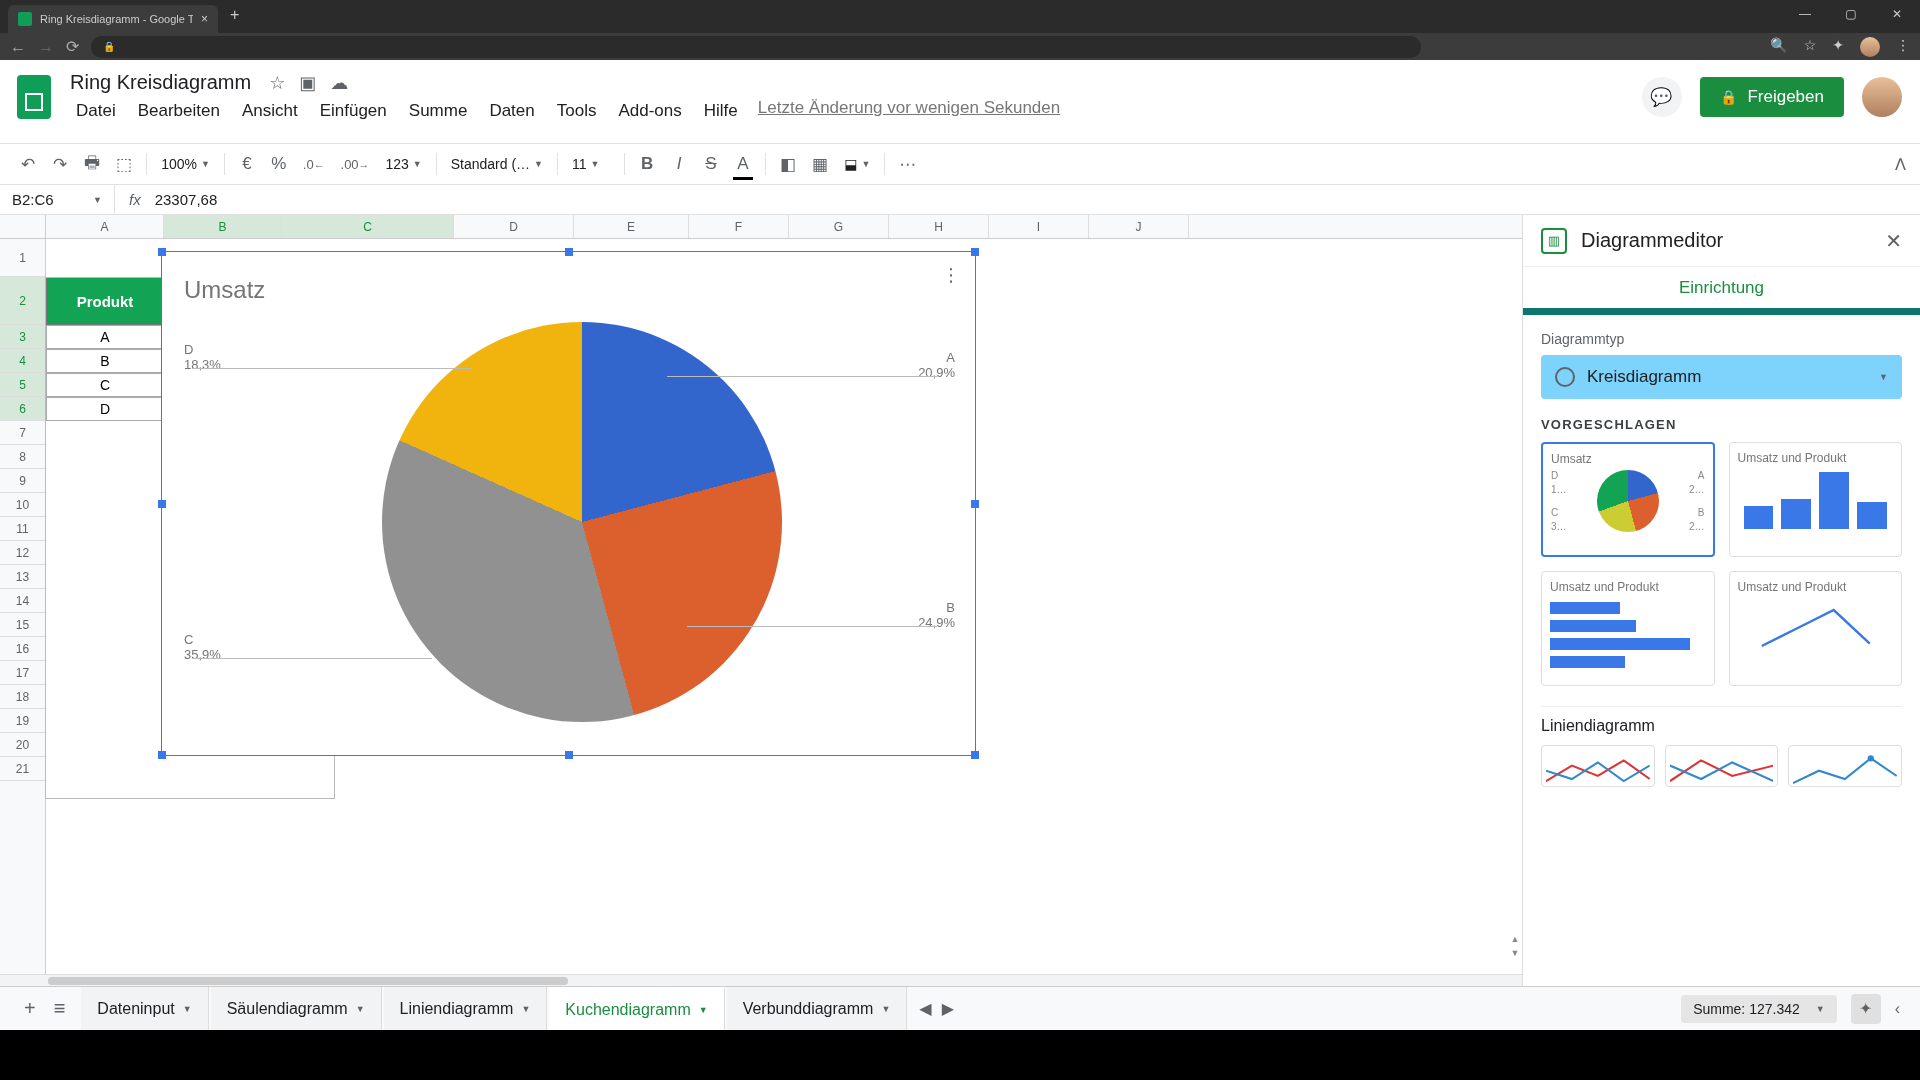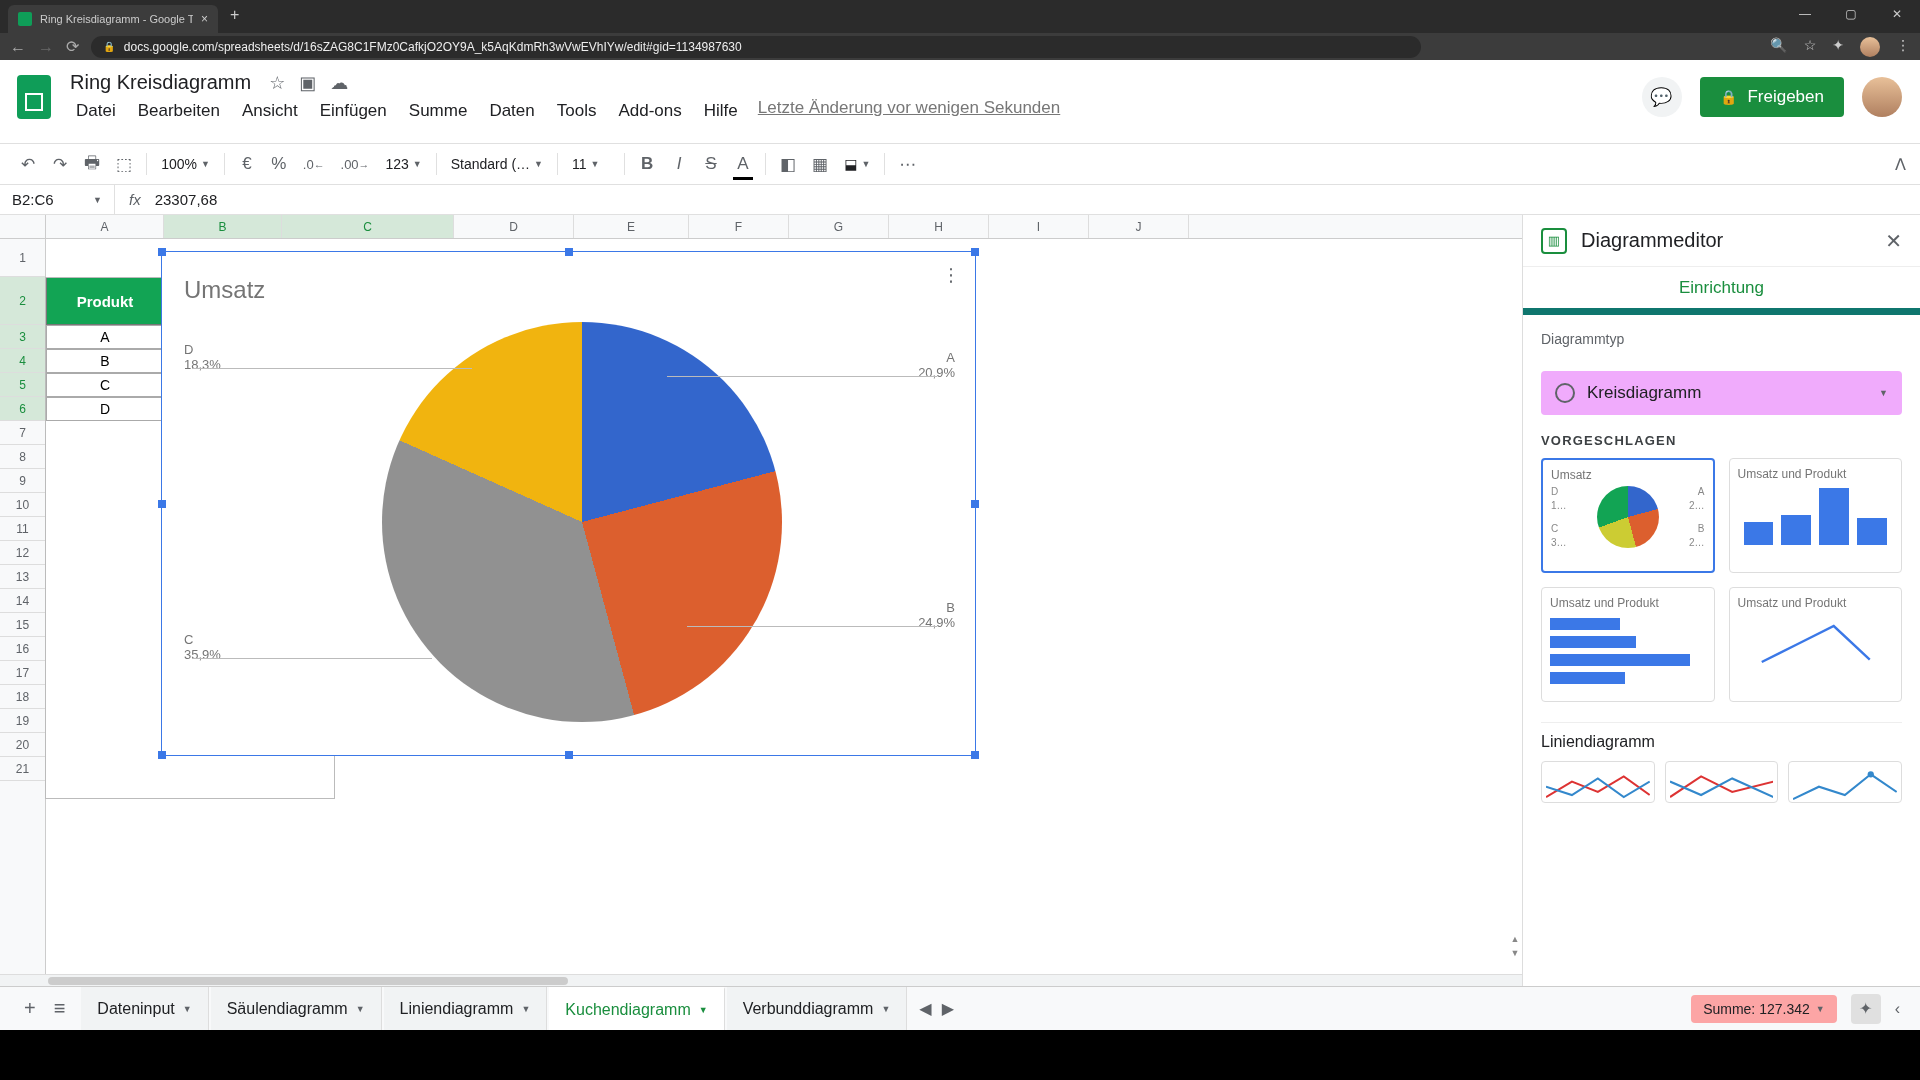--- a/index.html
+++ b/index.html
@@ -99,22 +99,22 @@
 
 .sidebar { width: 398px; border-left: 1px solid #ddd; display: flex; flex-direction: column; background: #fff; }
 .sb-head { height: 52px; display: flex; align-items: center; padding: 0 18px; gap: 14px; border-bottom: 1px solid #eee; }
 .sb-logo { width: 26px; height: 26px; border: 2px solid #1a8e3e; border-radius: 4px; display: flex; align-items: center; justify-content: center; color: #1a8e3e; font-size: 13px; }
 .sb-title { font-size: 20px; color: #202124; flex: 1; }
 .sb-close { color: #5f6368; font-size: 20px; }
 .sb-tabs { height: 48px; display: flex; }
 .sb-tab { flex: 1; display: flex; align-items: center; justify-content: center; font-size: 17px; color: #5f6368; border-bottom: 1px solid #ddd; }
 .sb-tab.active { color: #1a8e3e; border-bottom: 7px solid #0f766e; font-weight: 500; }
 .sb-body { flex: 1; padding: 16px 18px; overflow-y: auto; position: relative; }
-.sb-label { font-size: 14px; color: #5f6368; margin-bottom: 24px; }
-.sb-select { height: 44px; background: #f0abfc; border-radius: 4px; display: flex; align-items: center; padding: 0 14px; gap: 12px; margin-bottom: 18px; }
+.sb-label { font-size: 14px; color: #5f6368; margin-bottom: 8px; }
+.sb-select { height: 44px; background: #7dd3fc; border-radius: 4px; display: flex; align-items: center; padding: 0 14px; gap: 12px; margin-bottom: 18px; }
 .sb-select-icon { width: 20px; height: 20px; border: 2px solid #5f6368; border-radius: 50%; }
 .sb-select-text { flex: 1; font-size: 17px; color: #202124; }
 .sb-section { font-size: 13px; letter-spacing: 1.2px; color: #3c4043; font-weight: 600; margin: 14px 0 10px; }
 .thumb-grid { display: grid; grid-template-columns: 1fr 1fr; gap: 14px; margin-bottom: 20px; }
 .thumb { height: 115px; border: 1px solid #ddd; border-radius: 4px; padding: 8px; position: relative; background: #fff; }
 .thumb.selected { border: 2px solid #3b78e7; }
 .thumb-title { font-size: 12px; color: #757575; margin-bottom: 4px; }
 .thumb-pie { width: 62px; height: 62px; border-radius: 50%; margin: 4px auto; background: conic-gradient(#3366cc 0 75deg,#dc5f2e 75deg 165deg,#cccc33 165deg 250deg,#12a454 250deg 360deg); }
 .thumb-bars { display: flex; align-items: flex-end; gap: 8px; height: 60px; padding: 0 6px; }
 .thumb-bar { flex: 1; background: #3b78e7; }
@@ -130,21 +130,21 @@
 
 
 .sheets-bar { height: 44px; border-top: 1px solid #ccc; display: flex; align-items: center; padding: 0 10px; gap: 2px; background: #f8f9fa; }
 .sheets-left { display: flex; align-items: center; gap: 18px; padding: 0 14px; }
 .sheets-btn { color: #5f6368; font-size: 20px; }
 .sheet-tab { height: 44px; padding: 0 16px; display: flex; align-items: center; gap: 8px; font-size: 16px; color: #202124; border-right: 1px solid #ddd; background: #f1f3f4; }
 .sheet-tab.active { background: #fff; color: #1a8e3e; font-weight: 500; border-top: 2px solid transparent; }
 .sheet-caret { font-size: 9px; color: #5f6368; }
 .sheets-nav { display: flex; align-items: center; gap: 10px; margin-left: 10px; color: #5f6368; }
 .sheets-right { margin-left: auto; display: flex; align-items: center; gap: 14px; padding-right: 10px; }
-.sum-box { background: #fca5a5; padding: 6px 12px; border-radius: 4px; font-size: 14px; color: #202124; display: flex; align-items: center; gap: 6px; }
+.sum-box { background: #e5e5e5; padding: 6px 12px; border-radius: 4px; font-size: 14px; color: #202124; display: flex; align-items: center; gap: 16px; }
 .explore-btn { width: 30px; height: 30px; background: #e0e0e0; border-radius: 4px; display: flex; align-items: center; justify-content: center; color: #5f6368; }
 
 .hscroll { height: 12px; background: #f1f3f4; border-top: 1px solid #ddd; position: relative; }
 .hscroll-thumb { position: absolute; left: 48px; top: 2px; height: 8px; width: 520px; background: #ccc; border-radius: 4px; }
 .vscroll-nav { position: absolute; right: 0; bottom: 12px; width: 14px; display: flex; flex-direction: column; }
 .vnav { height: 14px; color: #888; font-size: 9px; text-align: center; }
 
 .black-bar { height: 50px; background: #000; }
 </style>
 </head>
@@ -163,21 +163,20 @@
       <div class="win-ctrl">▢</div>
       <div class="win-ctrl">✕</div>
     </div>
   </div>
   <div class="addr-bar">
     <span class="nav-btn">←</span>
     <span class="nav-btn" style="opacity:.4">→</span>
     <span class="nav-btn">⟳</span>
     <div class="url-box">
       <span class="url-lock">🔒</span>
-      <span>docs.google.com/spreadsheets/d/16sZAG8C1FMz0CafkjO2OY9A_k5AqKdmRh3wVwEVhIYw/edit#gid=1134987630</span>
     </div>
     <div class="addr-icons">
       <span class="addr-icon">🔍</span>
       <span class="addr-icon">☆</span>
       <span class="addr-icon">✦</span>
       <div class="avatar-sm"></div>
       <span class="addr-icon">⋮</span>
     </div>
   </div>
 </div>

